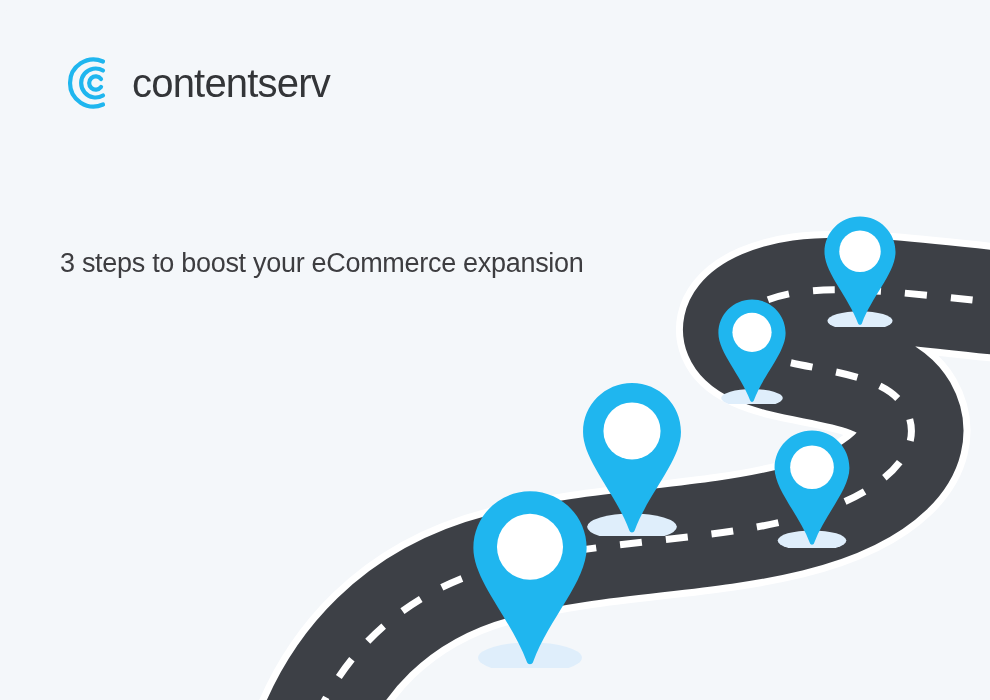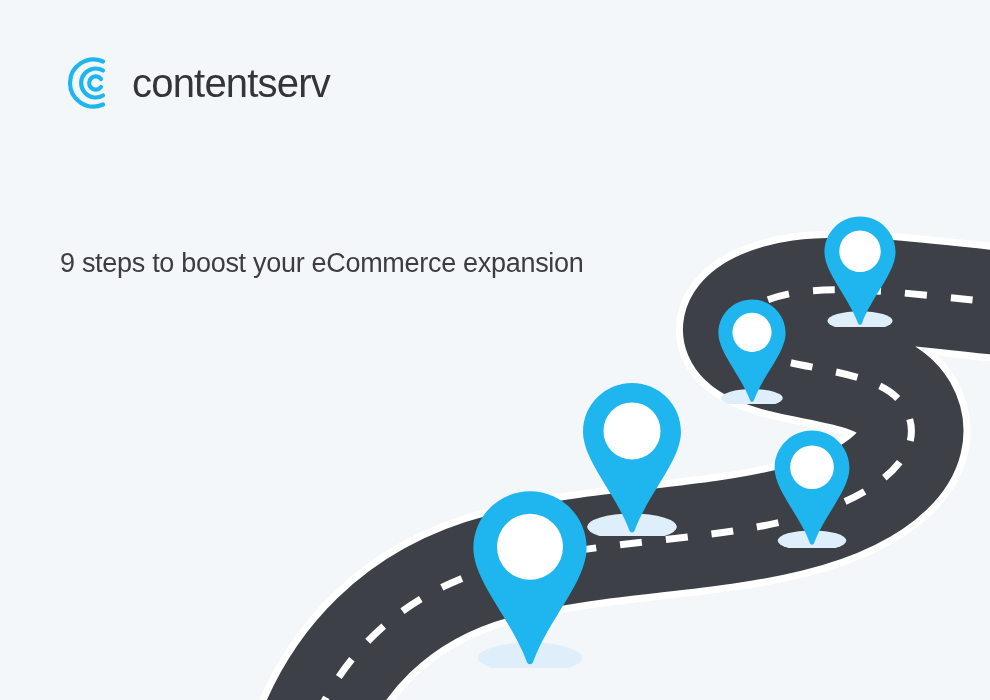--- a/index.html
+++ b/index.html
@@ -129,21 +129,21 @@
 
         <path stroke-width="4.2" d="M 47 18.5 A 14.5 14.5 0 1 0 47 43.5"></path>
 
         <path stroke-width="4.2" d="M 45 27 A 6.6 6.6 0 1 0 45 35"></path>
       </g>
     </svg>
     <div id="logo-wordmark">contentserv</div>
   </div>
 
   <div id="headline-block">
-    <p id="subheadline">9 steps to boost your eCommerce expansion</p>
+    <p id="subheadline">3 steps to boost your eCommerce expansion</p>
   </div>
 
   <div id="pin-layer">
       <svg class="map-pin" viewBox="0 0 100 152" width="118" height="179.35999999999999" style="left: 471px; top: 488.64px;">
         <ellipse cx="50" cy="143" rx="44" ry="13" fill="#dfeefb"></ellipse>
         <path d="M 50 2 C 23.4 2 2 23.4 2 50 C 2 78 34 110 47.4 146.6 C 48.3 149.1 51.7 149.1 52.6 146.6 C 66 110 98 78 98 50 C 98 23.4 76.6 2 50 2 Z" fill="#1fb6ef"></path>
         <circle cx="50" cy="49" r="28" fill="#ffffff"></circle>
       </svg>
       <svg class="map-pin" viewBox="0 0 100 152" width="102" height="155.04" style="left: 581px; top: 380.96px;">
         <ellipse cx="50" cy="143" rx="44" ry="13" fill="#dfeefb"></ellipse>

